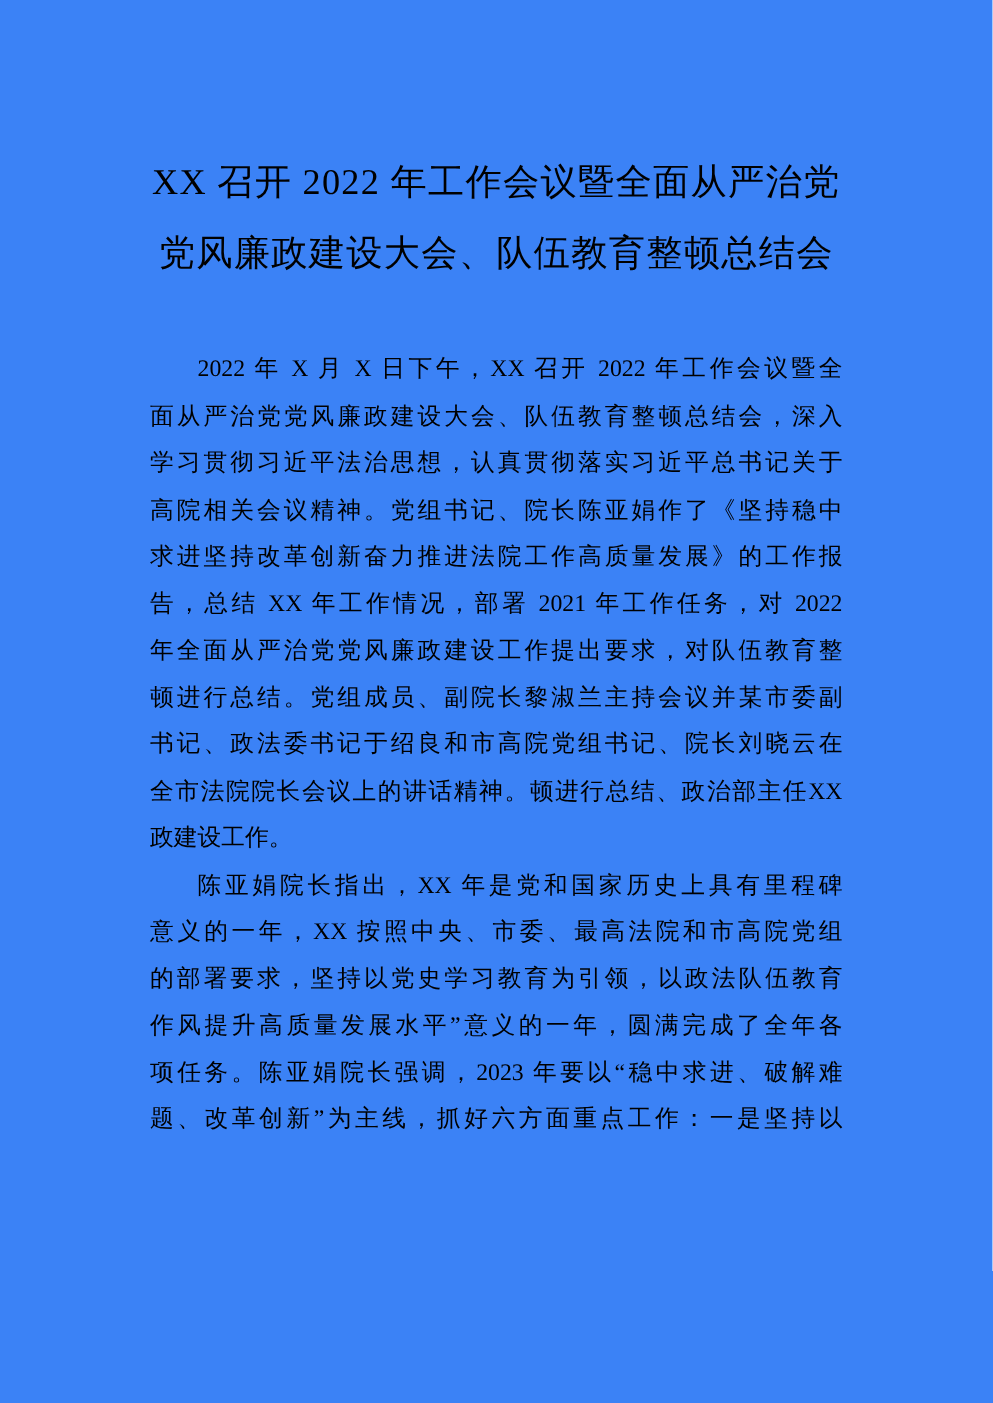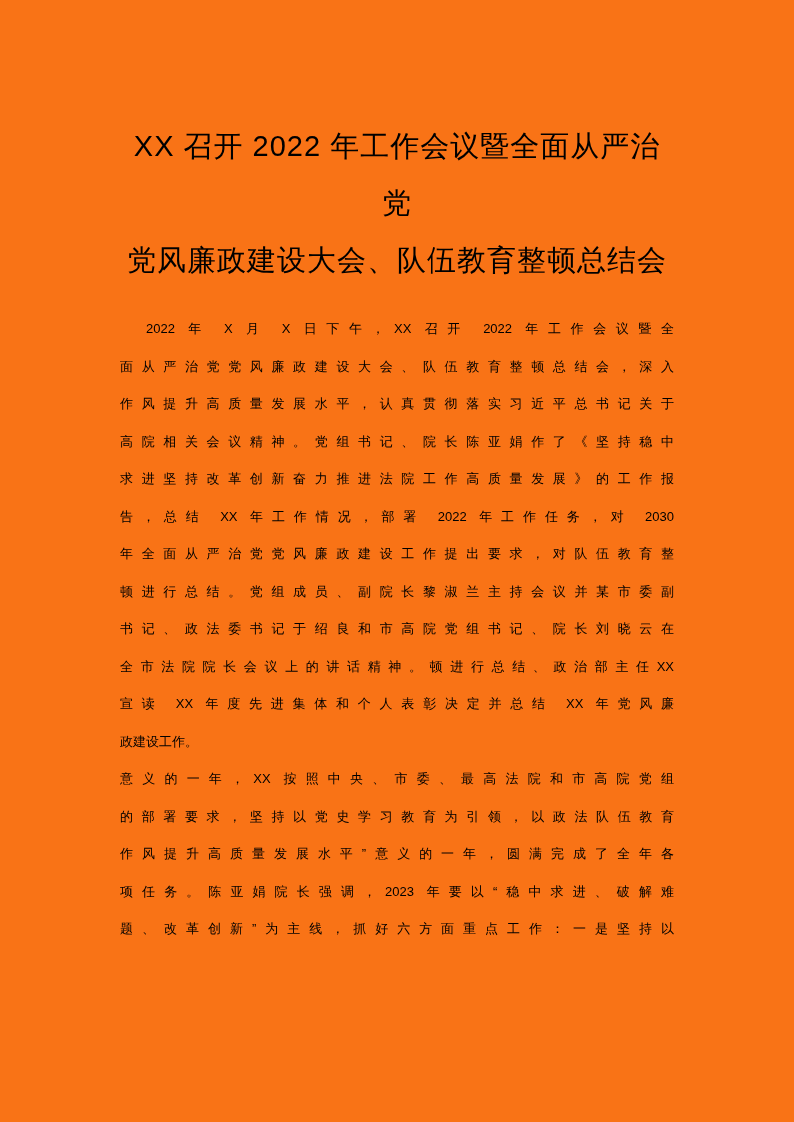--- a/index.html
+++ b/index.html
@@ -5,37 +5,37 @@
   html, body {
     margin: 0;
     padding: 0;
     background: #ffffff;
   }
   .page {
     position: relative;
     width: 794px;
     height: 1122px;
     margin: 0 auto;
-    background: #f97316;
+    background: #3b82f6;
     box-sizing: border-box;
     padding: 118px 120px 0 120px;
-    font-family: Liberation Sans, sans-serif;
+    font-family: Liberation Serif, serif;
     color: #000000;
     overflow: hidden;
   }
   .doc-title {
     text-align: center;
     font-size: 29px;
     line-height: 57px;
     font-weight: 400;
     letter-spacing: 1px;
   }
   .doc-body {
-    margin-top: 21px;
-    font-size: 13px;
+    margin-top: 45px;
+    font-size: 19px;
   }
   .paragraph {
     margin: 0;
   }
   .line {
     line-height: 37.5px;
     text-align: justify;
     text-align-last: justify;
     white-space: normal;
   }
@@ -51,32 +51,32 @@
 
 <div class="page">
   <div class="doc-title">
     <div class="title-line">XX 召开 2022 年工作会议暨全面从严治党</div>
     <div class="title-line">党风廉政建设大会、队伍教育整顿总结会</div>
   </div>
   <div class="doc-body">
       <div class="paragraph">
         <div class="line first">2022 年 X 月 X 日下午，XX 召开 2022 年工作会议暨全</div>
         <div class="line">面从严治党党风廉政建设大会、队伍教育整顿总结会，深入</div>
-        <div class="line">作风提升高质量发展水平，认真贯彻落实习近平总书记关于</div>
+        <div class="line">学习贯彻习近平法治思想，认真贯彻落实习近平总书记关于</div>
         <div class="line">高院相关会议精神。党组书记、院长陈亚娟作了《坚持稳中</div>
         <div class="line">求进坚持改革创新奋力推进法院工作高质量发展》的工作报</div>
-        <div class="line">告，总结 XX 年工作情况，部署 2022 年工作任务，对 2030</div>
+        <div class="line">告，总结 XX 年工作情况，部署 2021 年工作任务，对 2022</div>
         <div class="line">年全面从严治党党风廉政建设工作提出要求，对队伍教育整</div>
         <div class="line">顿进行总结。党组成员、副院长黎淑兰主持会议并某市委副</div>
         <div class="line">书记、政法委书记于绍良和市高院党组书记、院长刘晓云在</div>
         <div class="line">全市法院院长会议上的讲话精神。顿进行总结、政治部主任XX</div>
-        <div class="line">宣读 XX 年度先进集体和个人表彰决定并总结 XX 年党风廉</div>
         <div class="line para-end">政建设工作。</div>
       </div>
       <div class="paragraph">
+        <div class="line first">陈亚娟院长指出，XX 年是党和国家历史上具有里程碑</div>
         <div class="line">意义的一年，XX 按照中央、市委、最高法院和市高院党组</div>
         <div class="line">的部署要求，坚持以党史学习教育为引领，以政法队伍教育</div>
         <div class="line">作风提升高质量发展水平”意义的一年，圆满完成了全年各</div>
         <div class="line">项任务。陈亚娟院长强调，2023 年要以“稳中求进、破解难</div>
         <div class="line">题、改革创新”为主线，抓好六方面重点工作：一是坚持以</div>
       </div>
     </div>
 </div>
 
 </body></html>

